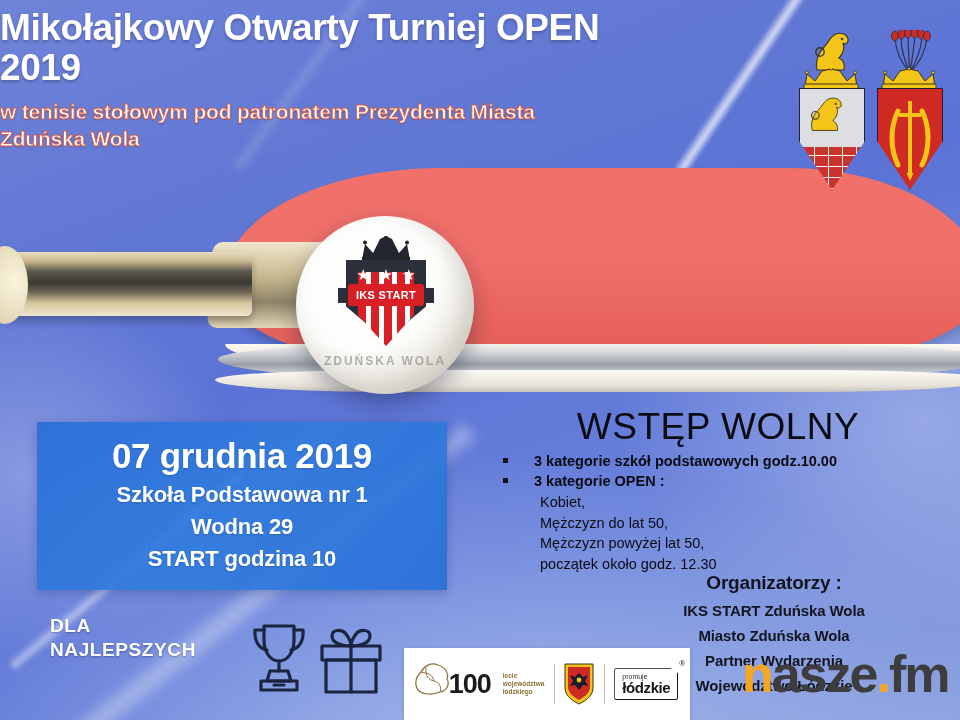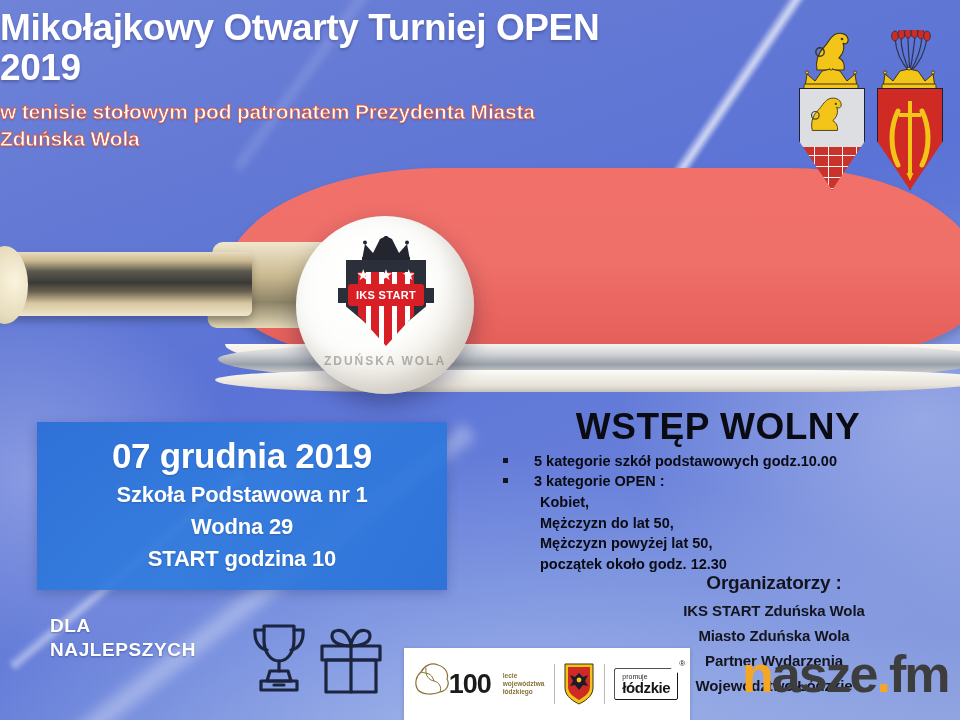--- a/index.html
+++ b/index.html
@@ -134,25 +134,25 @@
     position:absolute;left:37px;top:422px;width:410px;height:168px;
     background:linear-gradient(135deg,rgba(40,110,215,.92) 0%, rgba(48,124,222,.9) 50%, rgba(40,112,216,.92) 100%);
     text-align:center;color:#fff;
     box-shadow:0 3px 10px rgba(20,30,70,.25);
   }
   #date-line{font-size:35px;font-weight:bold;margin-top:14px;letter-spacing:-0.3px;text-shadow:0 1px 2px rgba(0,0,0,.18);}
   .date-sm{font-size:22px;font-weight:bold;margin-top:6px;letter-spacing:-0.2px;text-shadow:0 1px 2px rgba(0,0,0,.18);}
 
   
   #entry{position:absolute;left:487px;top:408px;width:462px;color:#0b0b14;}
-  #entry-head{font-size:37px;font-weight:bold;text-align:center;letter-spacing:.5px;line-height:1.05;}
+  #entry-head{font-size:37px;font-weight:normal;text-align:center;letter-spacing:.5px;line-height:1.05;}
   #entry-list{margin-top:4px;padding-left:12px;}
   .bullet-row{display:flex;align-items:flex-start;font-size:14.5px;font-weight:bold;line-height:1.42;}
   .bullet-row .bsq{width:5px;height:5px;background:#14141e;margin:7px 26px 0 4px;flex:none;}
-  .plain-row{font-size:14.5px;font-weight:bold;line-height:1.42;padding-left:41px;}
+  .plain-row{font-size:14.5px;font-weight:normal;line-height:1.42;padding-left:41px;}
 
   
   #organizers{position:absolute;left:600px;top:572px;width:348px;text-align:center;color:#14141f;}
   #org-head{font-size:19px;font-weight:bold;letter-spacing:-0.2px;text-align:center;}
   .org-row{font-size:15px;font-weight:bold;margin-top:8px;letter-spacing:-0.1px;}
 
   
   #best{position:absolute;left:50px;top:614px;color:#ffffff;font-size:19px;font-weight:bold;line-height:1.25;letter-spacing:.6px;text-shadow:0 1px 2px rgba(30,30,80,.4);}
   #prizes{position:absolute;left:248px;top:616px;width:140px;height:80px;display:flex;gap:8px;align-items:flex-end;}
 
@@ -305,21 +305,21 @@
     <div class="date-sm">Szkoła Podstawowa nr 1</div>
     <div class="date-sm">Wodna 29</div>
     <div class="date-sm">START godzina 10</div>
   </div>
 
   <div id="entry">
     <div id="entry-head">WSTĘP WOLNY</div>
     <div id="entry-list">
       <div class="bullet-row">
         <span class="bsq"></span>
-        <span>5 kategorie szkół podstawowych  godz.10.00</span>
+        <span>3 kategorie szkół podstawowych  godz.10.00</span>
       </div>
       <div class="bullet-row">
         <span class="bsq"></span>
         <span>3 kategorie OPEN :</span>
       </div>
       <div class="plain-row">Kobiet,</div>
       <div class="plain-row">Mężczyzn do lat 50,</div>
       <div class="plain-row">Mężczyzn powyżej lat 50,</div>
       <div class="plain-row">początek około godz. 12.30</div>
     </div>

